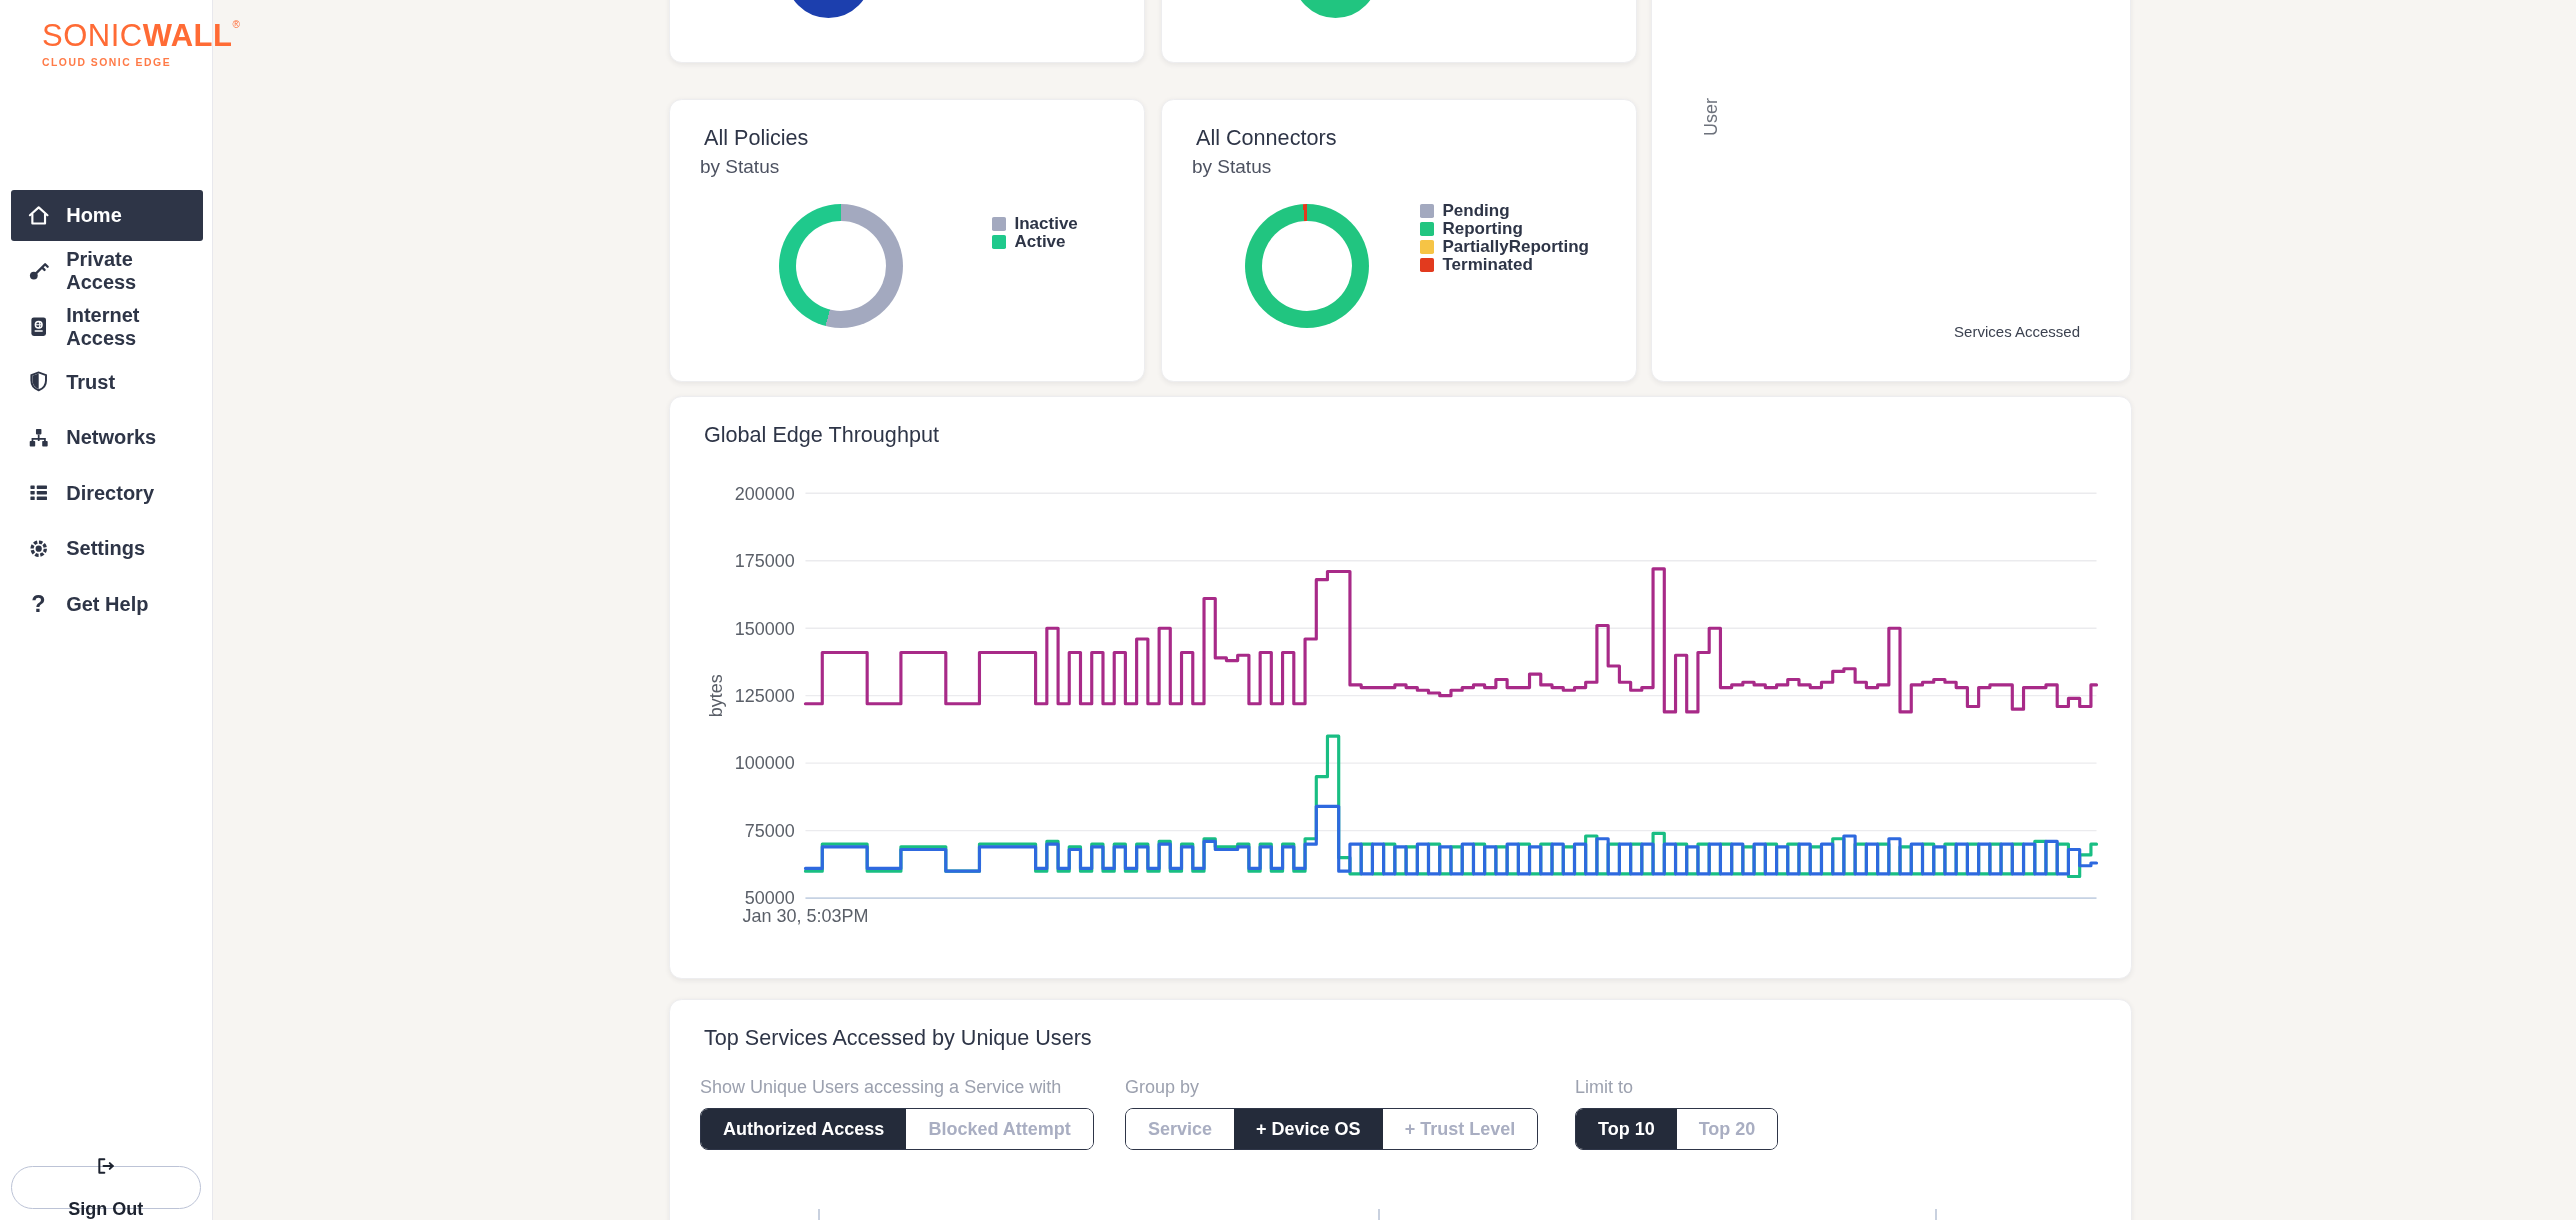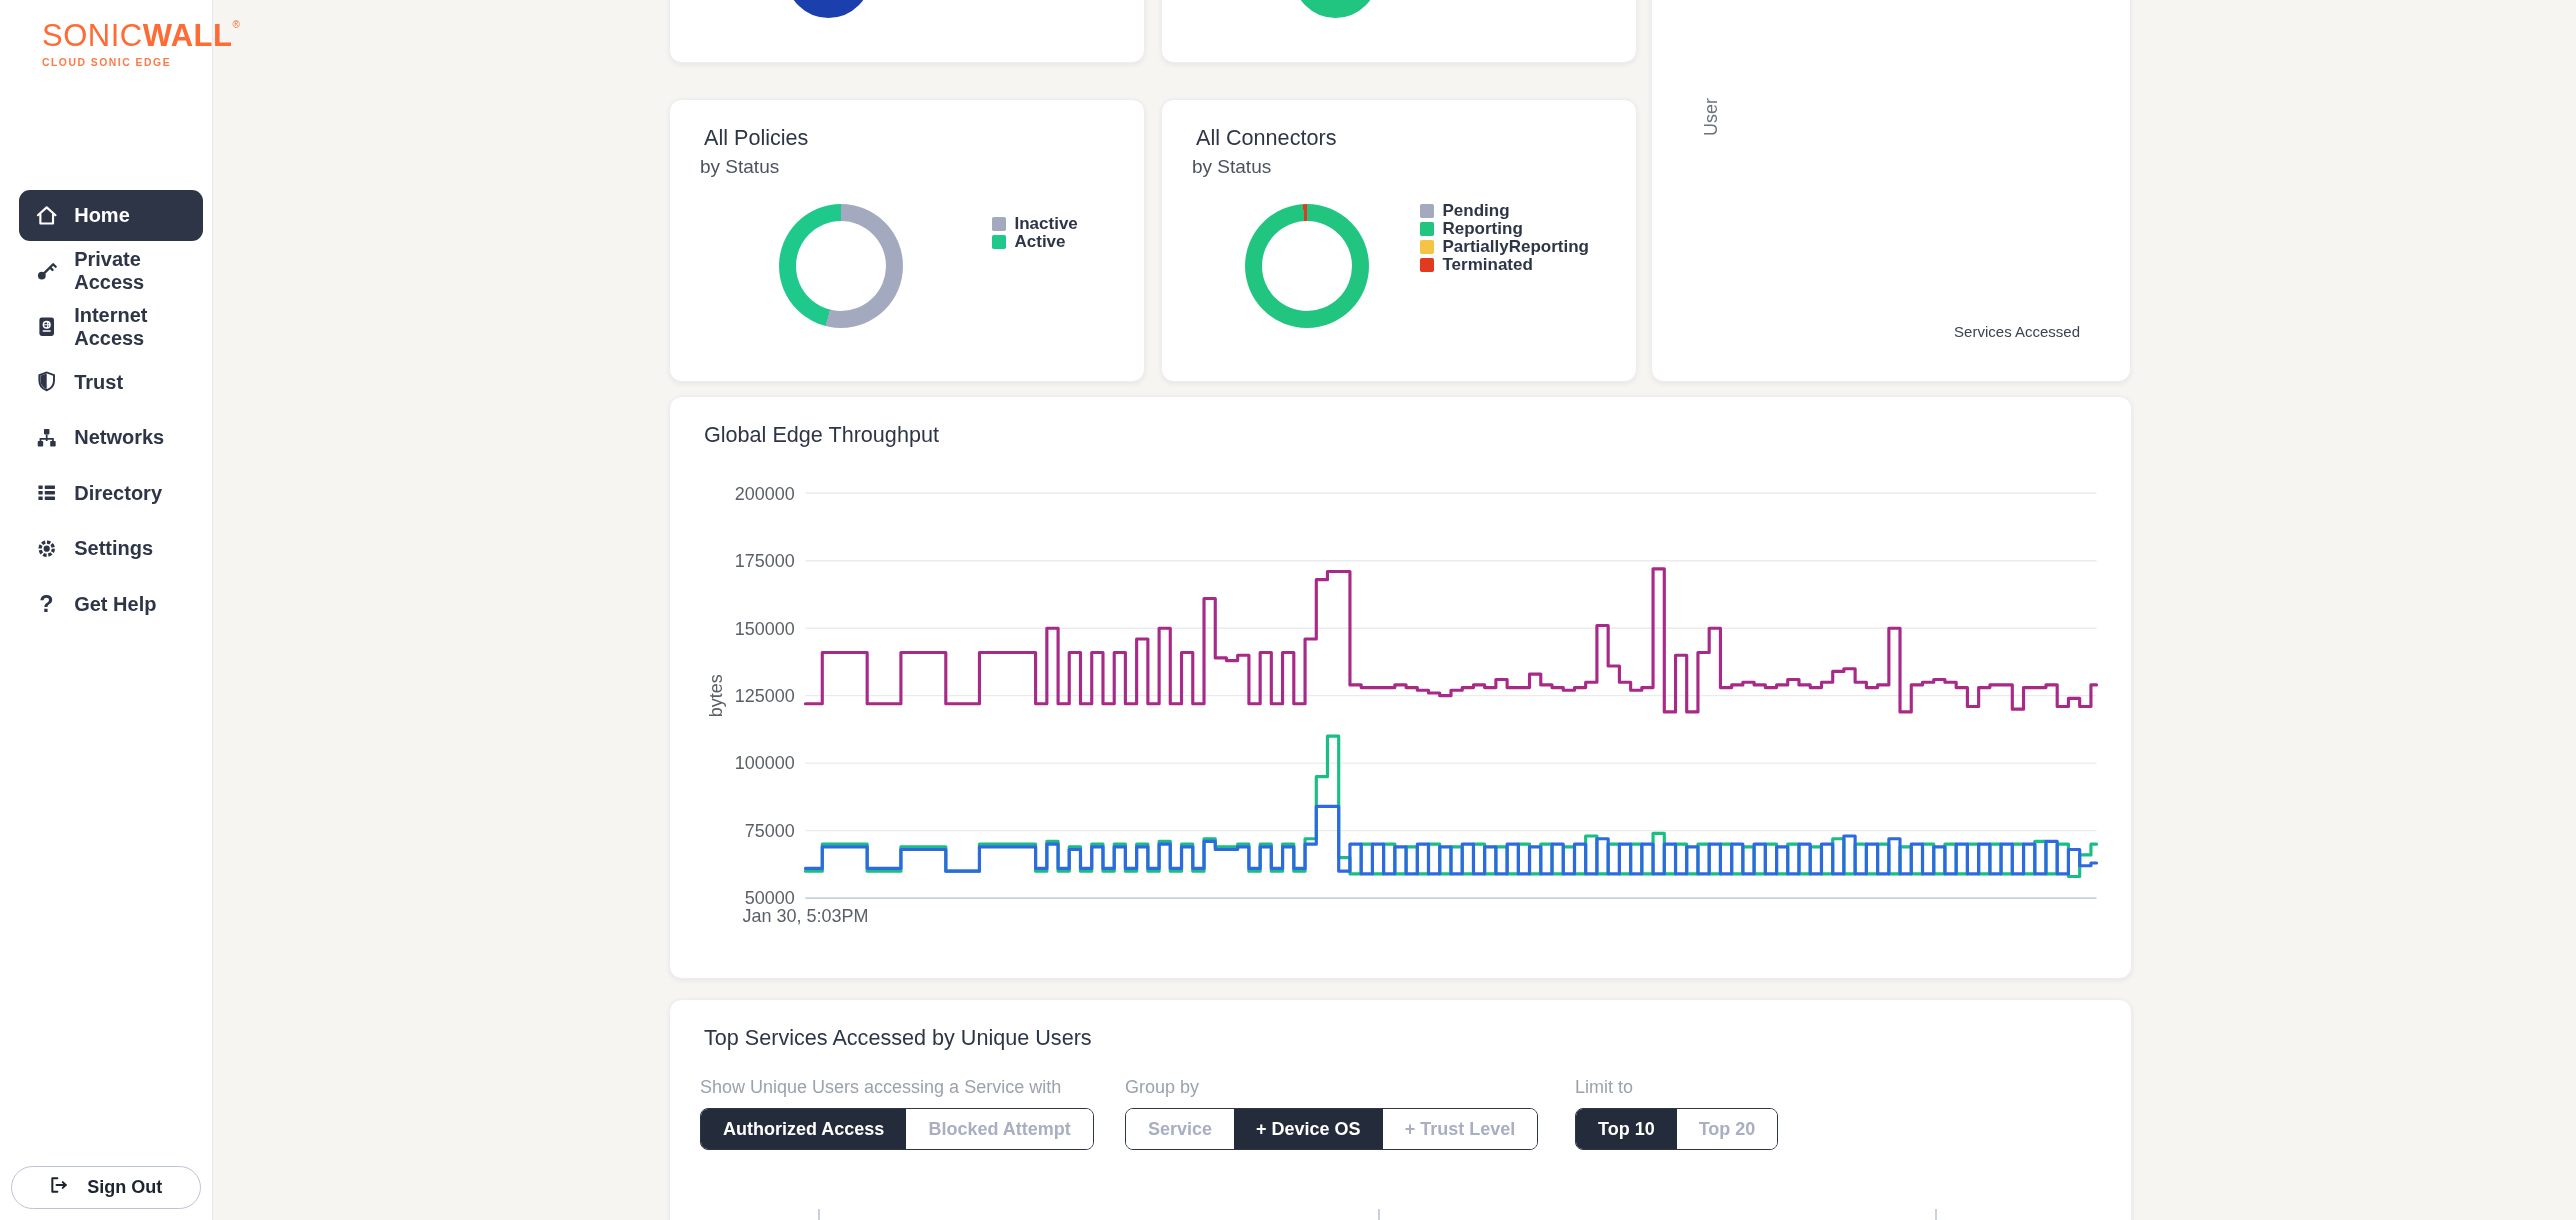--- a/index.html
+++ b/index.html
@@ -10,28 +10,28 @@
   .sidebar { position:absolute; left:0; top:0; width:213px; height:1220px;
     background:#ffffff; border-right:1.8px solid #e8e8ed; z-index:5; }
   .logo { position:absolute; left:30px; top:20px; line-height:1;margin-left:12px; }
   .logo-main { font-size:31px; color:#FF6B35; letter-spacing:0.5px; white-space:nowrap; }
   .logo-light { font-weight:400; }
   .logo-bold { font-weight:700; }
   .logo-tm { font-size:10px; vertical-align:top; }
   .logo-sub { margin-top:7.2px; font-size:10.4px; letter-spacing:1.5px; color:#FF7A47; font-weight:700; }
   .nav { position:absolute; left:10.8px; top:190px; width:192px; }
   .nav-item { height:51px; margin-bottom:4.5px; display:flex; align-items:center;
-    padding-left:16px; border-radius:11px; color:#2E3547; font-size:20px; font-weight:700; cursor:pointer;margin-left:8px; }
+    padding-left:16px; border-radius:3px; color:#2E3547; font-size:20px; font-weight:700; cursor:pointer; }
   .nav-item.active { background:#2E3547; color:#ffffff; }
   .nav-ic { width:23.4px; height:23.4px; margin-right:16px; display:flex; align-items:center; justify-content:center; flex:0 0 23.4px; }
   .nav-ic svg { width:23.4px; height:23.4px; }
   .nav-ic .qmark { font-size:23.4px; font-weight:700; }
   .signout { position:absolute; left:10.8px; top:1166px; width:190px; height:43px;
     border:1.8px solid #bcc3d6; border-radius:23.4px; background:#fff; display:flex;
-    align-items:center; justify-content:center; gap:18px; font-size:18px; font-weight:700; color:#1d2330; cursor:pointer; }
+    align-items:center; justify-content:center; gap:18px; font-size:18px; font-weight:700; color:#1d2330; cursor:pointer;flex-direction:column; }
   .signout svg { width:20px; height:20px; }
 
   
   .card { position:absolute; background:#ffffff; border:0.9px solid #ededef; border-radius:12.6px;
     box-shadow:0 1.8px 5.4px rgba(40,40,60,.07); overflow:hidden; }
   .card-a { left:669px;  top:-279px; width:476px; height:342px; }
   .card-b { left:1161px; top:-279px; width:476px; height:342px; }
   .card-c { left:1651px; top:-279px; width:480px; height:661px; }
   .card-policies   { left:669px;  top:99px; width:476px; height:283px; }
   .card-connectors { left:1161px; top:99px; width:476px; height:283px; }

